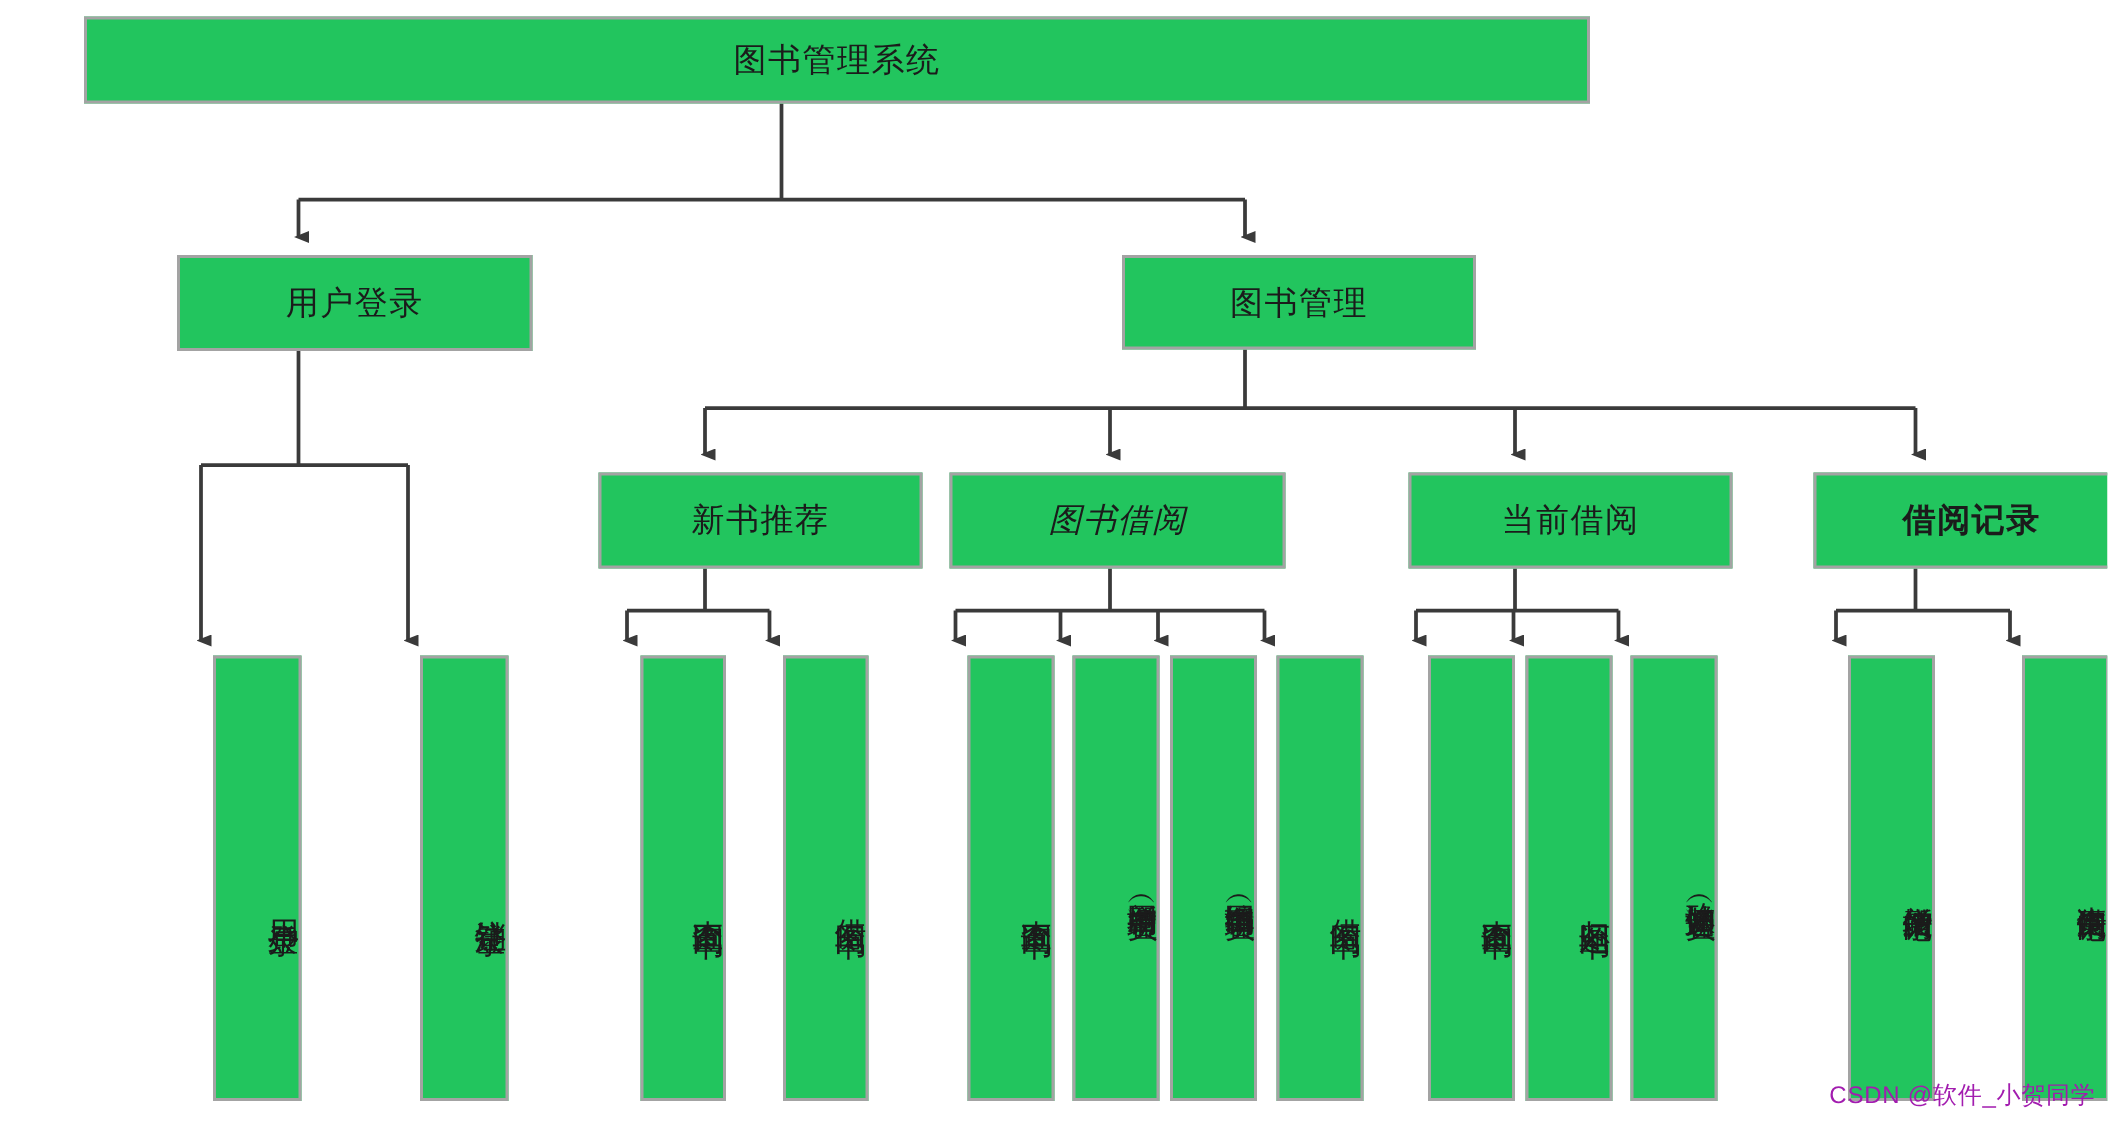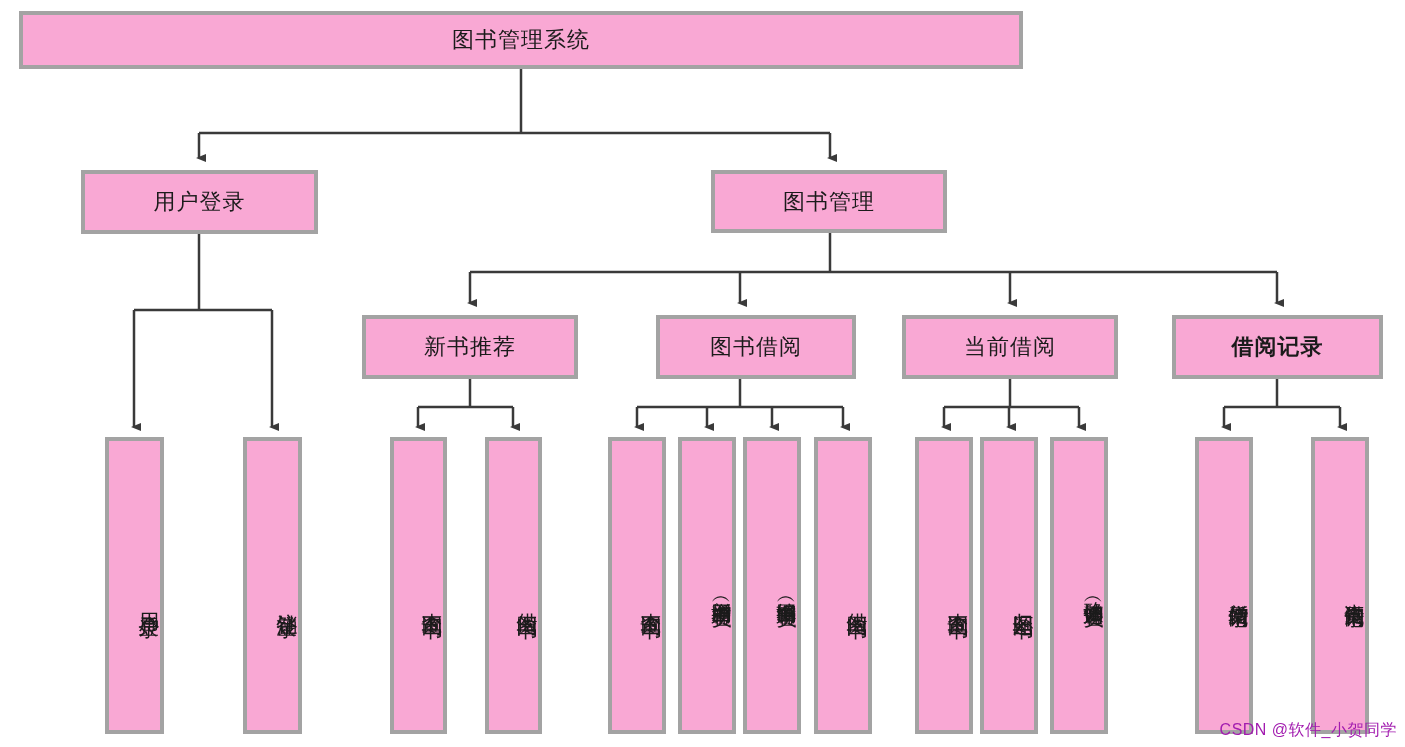--- a/index.html
+++ b/index.html
@@ -20,28 +20,29 @@
   svg#wires {
     position: absolute;
     left: 0;
     top: 0;
     width: 1405px;
     height: 747px;
   }
   .node {
     position: absolute;
     box-sizing: border-box;
-    border: 4px solid #a3a3a3;
-    background: #f9a8d4;
+    border: 2px solid #a3a3a3;
+    background: #22c55e;
     color: #1b1b1b;
     display: flex;
     align-items: center;
     justify-content: center;
     text-align: center;
     z-index: 2;
+    margin-left: 37px;
   }
   .node.horiz {
     font-size: 22px;
     letter-spacing: 1px;
   }
   .node.vert {
     writing-mode: vertical-rl;
     text-orientation: upright;
     font-size: 21px;
     letter-spacing: 2px;
@@ -128,21 +129,21 @@
   <div class="node horiz" style="left:81px; top:170px; width:237px; height:64px;">
     <span>用户登录</span>
   </div>
   <div class="node horiz" style="left:362px; top:315px; width:216px; height:64px;">
     <span>新书推荐</span>
   </div>
 
   <div class="node horiz" style="left:711px; top:170px; width:236px; height:63px;">
     <span>图书管理</span>
   </div>
-  <div class="node horiz" style="left:656px; top:315px; width:200px; height:64px;">
+  <div class="node horiz" style="left:596px; top:315px; width:224px; height:64px;font-style:italic;">
     <span>图书借阅</span>
   </div>
   <div class="node horiz" style="left:902px; top:315px; width:216px; height:64px;">
     <span>当前借阅</span>
   </div>
   <div class="node horiz" style="left:1172px; top:315px; width:211px; height:64px;font-weight:bold;">
     <span>借阅记录</span>
   </div>
 
   <div class="node vert" style="left:105px; top:437px; width:59px; height:297px;">

